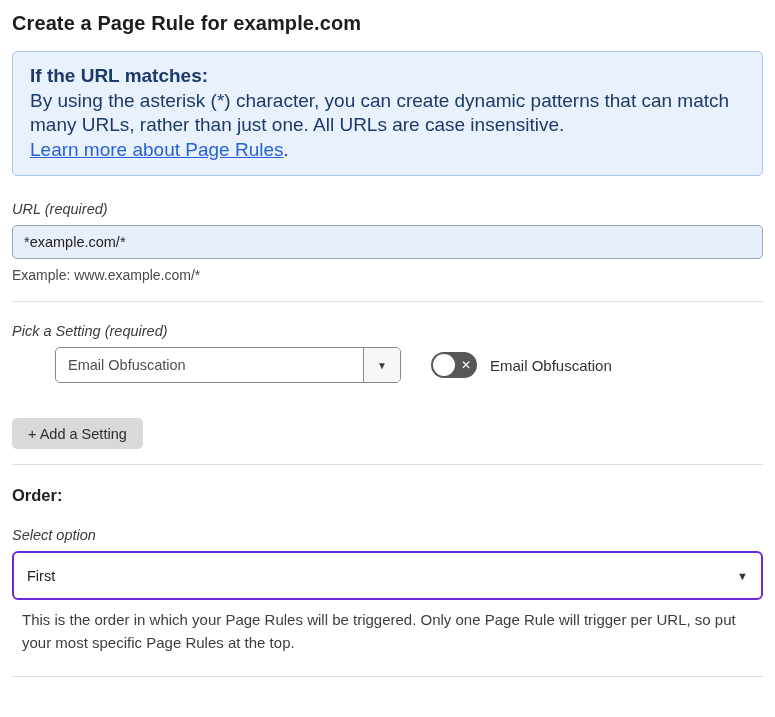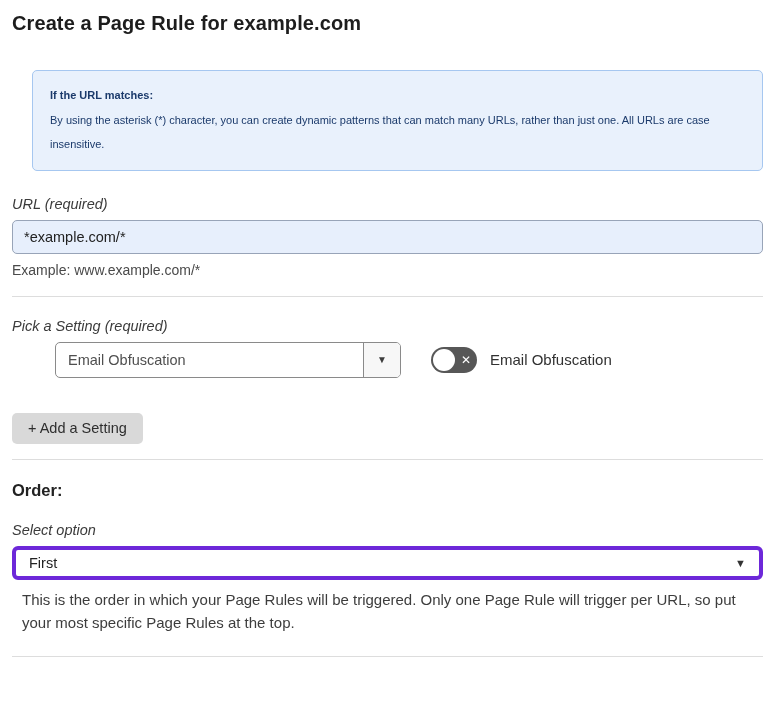--- a/index.html
+++ b/index.html
@@ -8,33 +8,32 @@
     width: 775px;
     min-height: 717px;
     padding: 10px 12px 16px;
     font-family: "Liberation Sans", "DejaVu Sans", sans-serif;
     color: #222;
   }
   h1.page-title {
     font-size: 20px;
     font-weight: 700;
     color: #1d1d1d;
-    margin: 2px 0 35px;
+    margin: 2px 0 16px;
     letter-spacing: 0.1px;
   }
   .info-box {
     background: #e9f1fc;
     border: 1px solid #a6c7f0;
     border-radius: 5px;
     padding: 12px 17px 13px;
     color: #1b3a6b;
-    font-size: 11px;
+    font-size: 19px;
     line-height: 24.5px;
     margin-bottom: 25px;
-    margin-left: 20px;
   }
   .info-heading { font-weight: 700; }
   .info-link-line a {
     color: #2862d8;
     text-decoration: underline;
     cursor: pointer;
   }
   .info-link-line .suffix { color: #1b3a6b; }
   .field-label {
     display: block;
@@ -148,22 +147,22 @@
     height: 31px;
     font-size: 14.5px;
     cursor: pointer;
     padding: 0 16px;
   }
   button.gray { background: #d9d9d9; color: #2e2e2e; }
   .add-setting { margin-top: 35px; display: block; }
   .select-label { margin-top: 22px; }
   .select-box {
     margin-top: 8px;
-    height: 34px;
-    border: 4px solid #6d28d9;
+    height: 49px;
+    border: 2px solid #6d28d9;
     border-radius: 6px;
     display: flex;
     align-items: center;
     justify-content: space-between;
     padding: 0 13px;
     font-size: 14.5px;
     color: #222;
     background: #fff;
     cursor: pointer;
   }
@@ -178,20 +177,21 @@
 </head>
 <body>
 
 <div>
 
   <h1 class="page-title">Create a Page Rule for example.com</h1>
 
   <div class="info-box">
     <div class="info-heading">If the URL matches:</div>
     <div class="info-body">By using the asterisk (*) character, you can create dynamic patterns that can match many URLs, rather than just one. All URLs are case insensitive.</div>
+    <div class="info-link-line"><a>Learn more about Page Rules</a><span class="suffix">.</span></div>
   </div>
 
   <label class="field-label">URL (required)</label>
   <input class="url-input" type="text" value="*example.com/*" style="">
   <div class="example-text">Example: www.example.com/*</div>
 
   <hr class="divider">
 
 
   <label class="field-label picker-label">Pick a Setting (required)</label>

